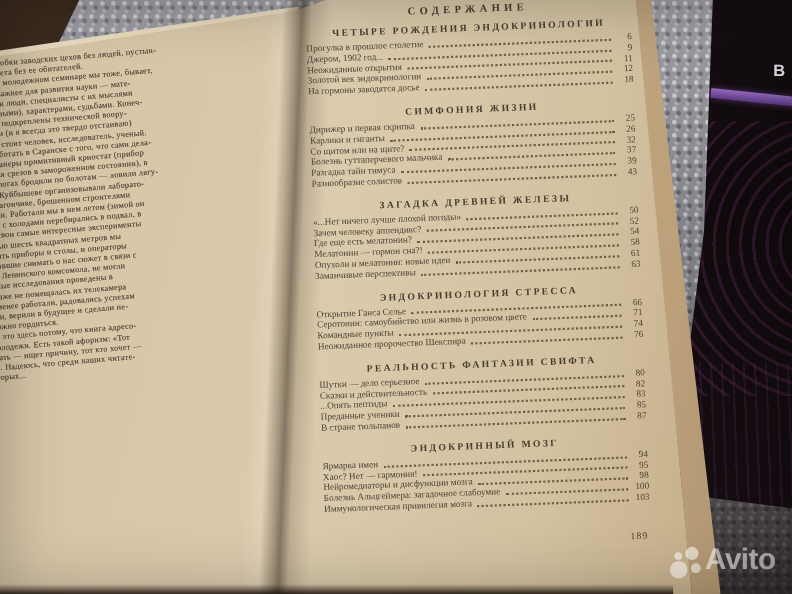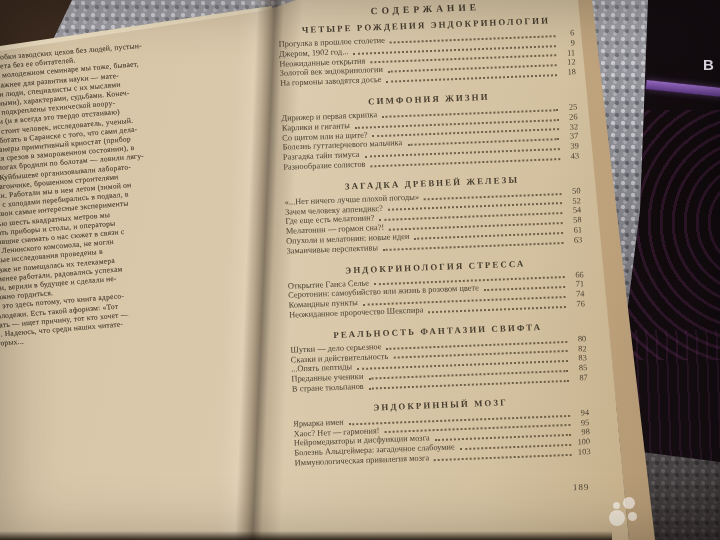--- a/index.html
+++ b/index.html
@@ -324,16 +324,17 @@
   </div>
 
   <div class="gutter-shadow"></div>
   <div class="bottom-shadow"></div>
 
   <div class="watermark">
     <span class="wm-circle wm-c1"></span>
     <span class="wm-circle wm-c2"></span>
     <span class="wm-circle wm-c3"></span>
     <span class="wm-circle wm-c4"></span>
+    <span class="wm-text">Avito</span>
   </div>
 
   <div class="layer vignette"></div>
 </div>
 
 </body></html>

